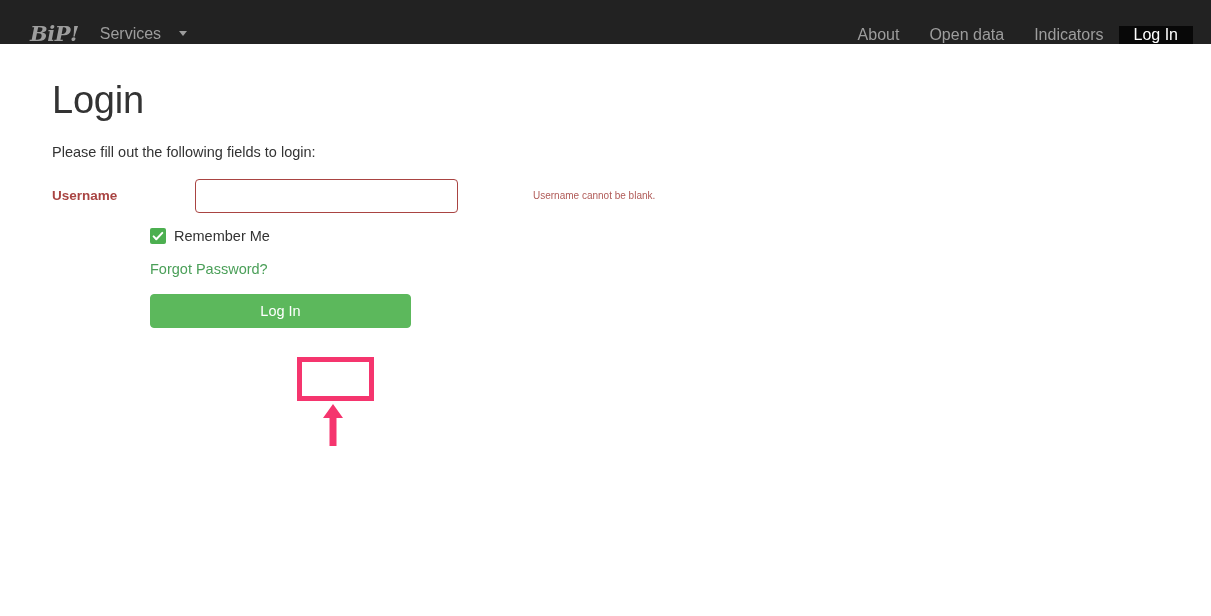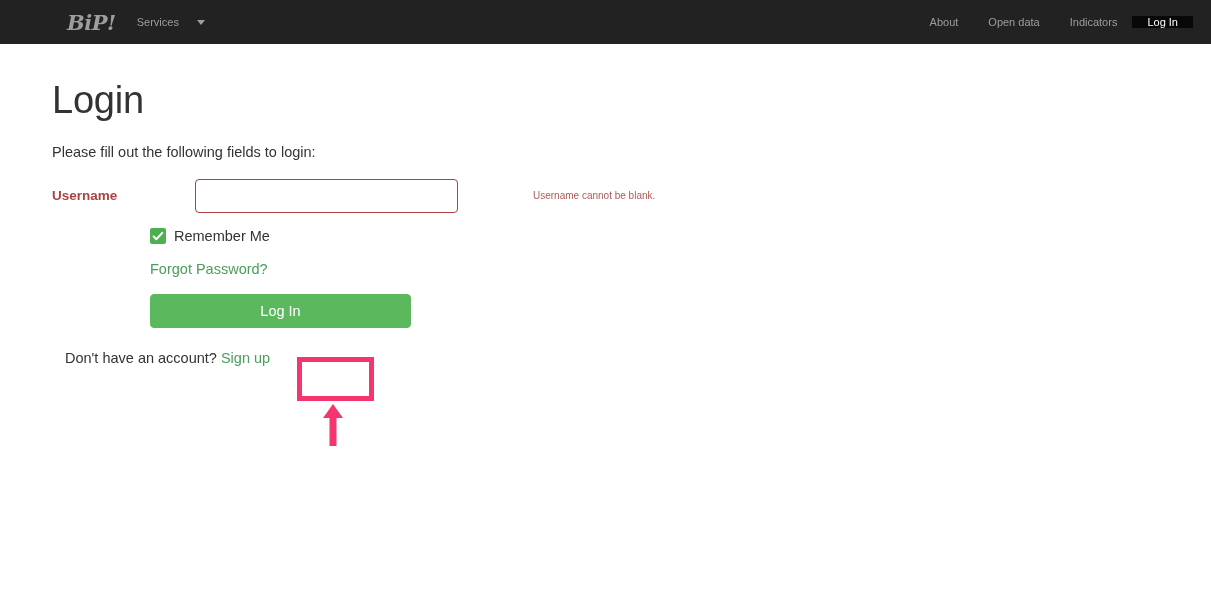--- a/index.html
+++ b/index.html
@@ -14,24 +14,23 @@
     font-family: "Liberation Sans", sans-serif;
     overflow: hidden;
     position: relative;
   }
 
   
   .navbar {
     height: 44px;
     background: #222222;
     display: flex;
-    align-items: center;
+    align-items: flex-end;
     justify-content: space-between;
     width: 100%;
-    padding-left: 37px;
   }
   .nav-left {
     display: flex;
     align-items: stretch;
     padding-left: 30px;
   }
   .brand {
     display: flex;
     align-items: center;
     color: #9d9d9d;
@@ -41,21 +40,21 @@
     font-size: 21px;
     letter-spacing: -0.5px;
     text-decoration: none;
     padding: 0 6px 0 0;
     line-height: 1;
   }
   .nav-item {
     display: flex;
     align-items: center;
     color: #9d9d9d;
-    font-size: 11px;
+    font-size: 16px;
     padding: 0 15px;
     text-decoration: none;
     white-space: nowrap;
     cursor: pointer;
     gap: 12px;
   }
   .nav-item.active {
     background: #080808;
     color: #ffffff;
   }
@@ -253,25 +252,20 @@
     </div>
 
     <div class="form-offset forgot-row">
       <a class="link-green" href="#">Forgot Password?</a>
     </div>
 
     <div class="form-offset">
       <button class="btn-login" type="submit">Log In</button>
     </div>
 
-    <div class="form-offset signup-row">
-      <span>Don't have an account?</span>
-      <span class="sep"> </span>
-      <a class="link-green" href="#">Sign up</a>
-    </div>
 
   </div>
 </div>
 
 <div class="annot-box"></div>
 <svg class="annot-arrow" viewBox="0 0 22 42">
   <polygon points="11,0 21,14 14.5,14 14.5,42 7.5,42 7.5,14 1,14" fill="#f5356e"></polygon>
 </svg>
 
 </body></html>

